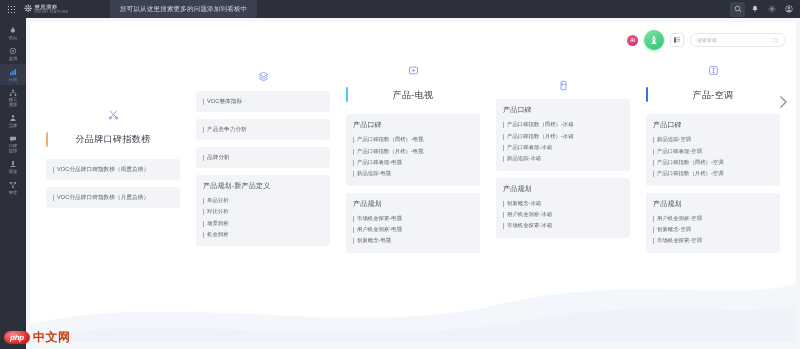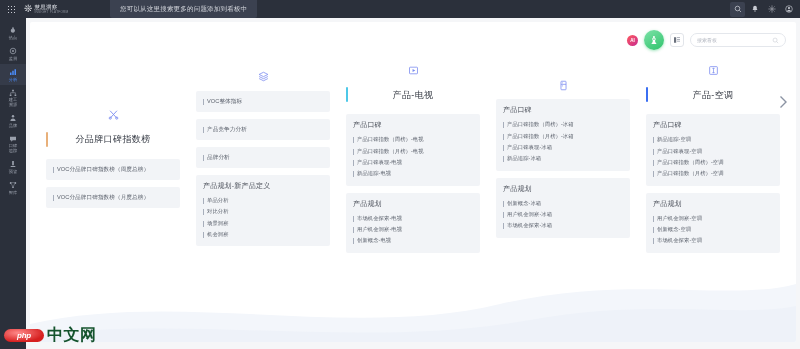--- a/index.html
+++ b/index.html
@@ -99,25 +99,25 @@
   .card.single .row { padding: 0; }
   .card.single .row .txt { font-size: 5.6px; }
 
   .arrow-next {
     position: absolute; right: 6px; top: 70px; width: 14px; height: 20px;
     display: flex; align-items: center; justify-content: center; cursor: pointer; z-index: 7;
   }
 
   
   .wm { position: absolute; left: 4px; bottom: 3px; display: flex; align-items: center; gap: 3px; z-index: 40; }
-  .wm-php { width: 40px; height: 13px; border-radius: 7px;
+  .wm-php { width: 26px; height: 13px; border-radius: 7px;
     background: radial-gradient(ellipse at 35% 30%, #ff8a8a, #d61f1f 70%);
     color: #fff; font-size: 8px; font-style: italic; font-weight: bold;
     display: flex; align-items: center; justify-content: center; letter-spacing: -.3px; }
-  .wm-txt { font-size: 16px; font-weight: bold; color: #14532d; letter-spacing: .5px; }
+  .wm-txt { font-size: 12px; font-weight: bold; color: #c2410c; letter-spacing: .5px; }
 </style>
 </head>
 <body>
 
 <div id="app">
 
   <div class="topbar">
     <div class="grid-icon">
         <i></i>
       </div>

